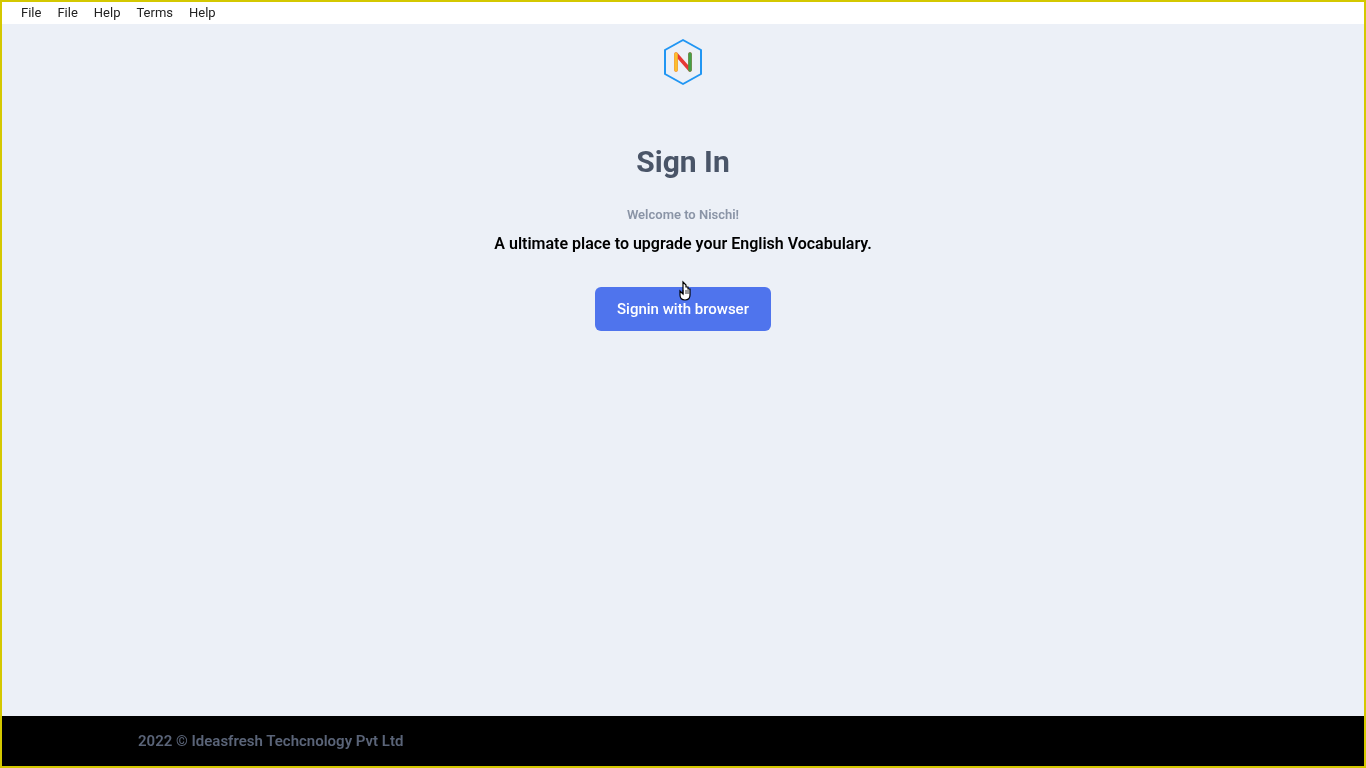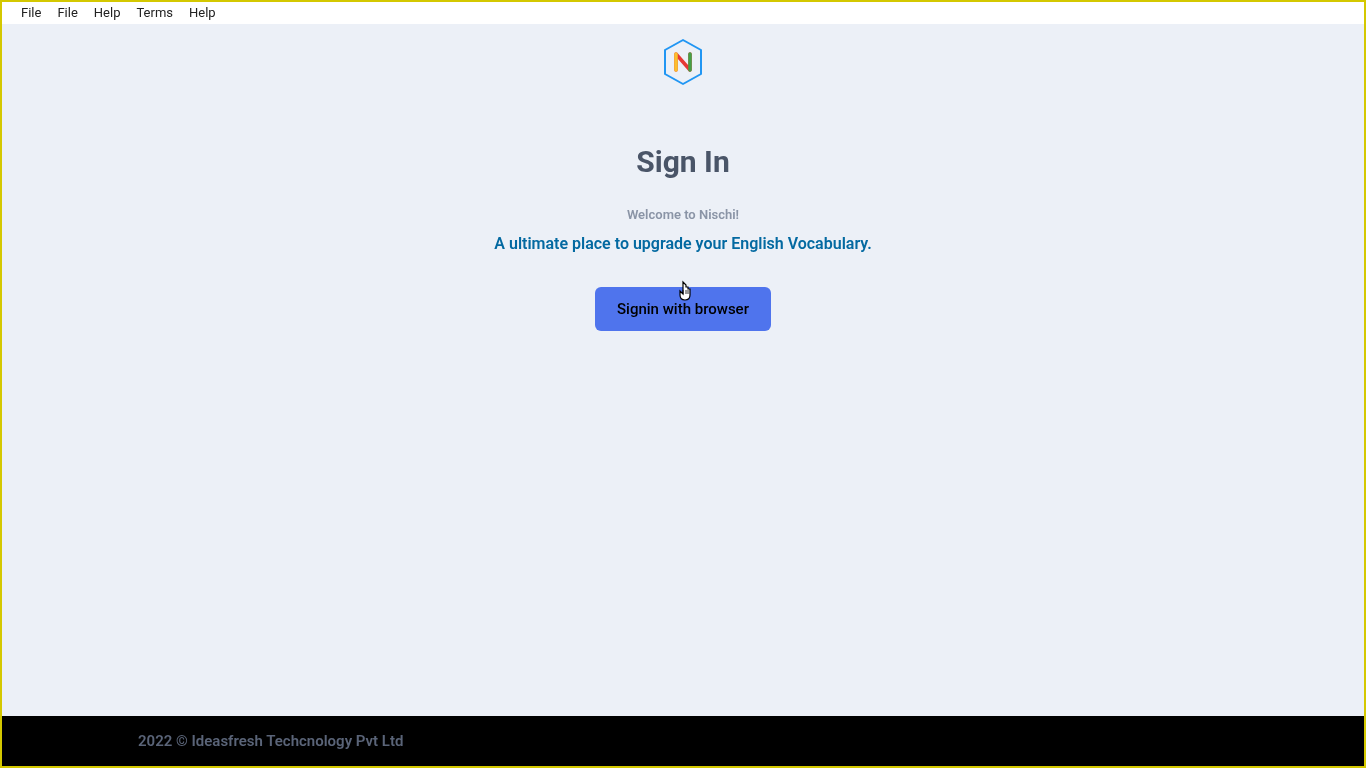--- a/index.html
+++ b/index.html
@@ -71,27 +71,27 @@
     .welcome-text {
       font-size: 13px;
       font-weight: 600;
       color: #8a94a6;
       margin-bottom: 12px;
     }
     
     .description-text {
       font-size: 16px;
       font-weight: 600;
-      color: #0369a1;
+      color: #000000;
       margin-bottom: 34px;
     }
     
     .signin-button {
       background: #4F74ED;
-      color: #000000;
+      color: #ffffff;
       border: none;
       padding: 13px 22px;
       font-size: 15px;
       font-weight: 500;
       border-radius: 6px;
       cursor: pointer;
       font-family: inherit;
     }
     
     .footer {

